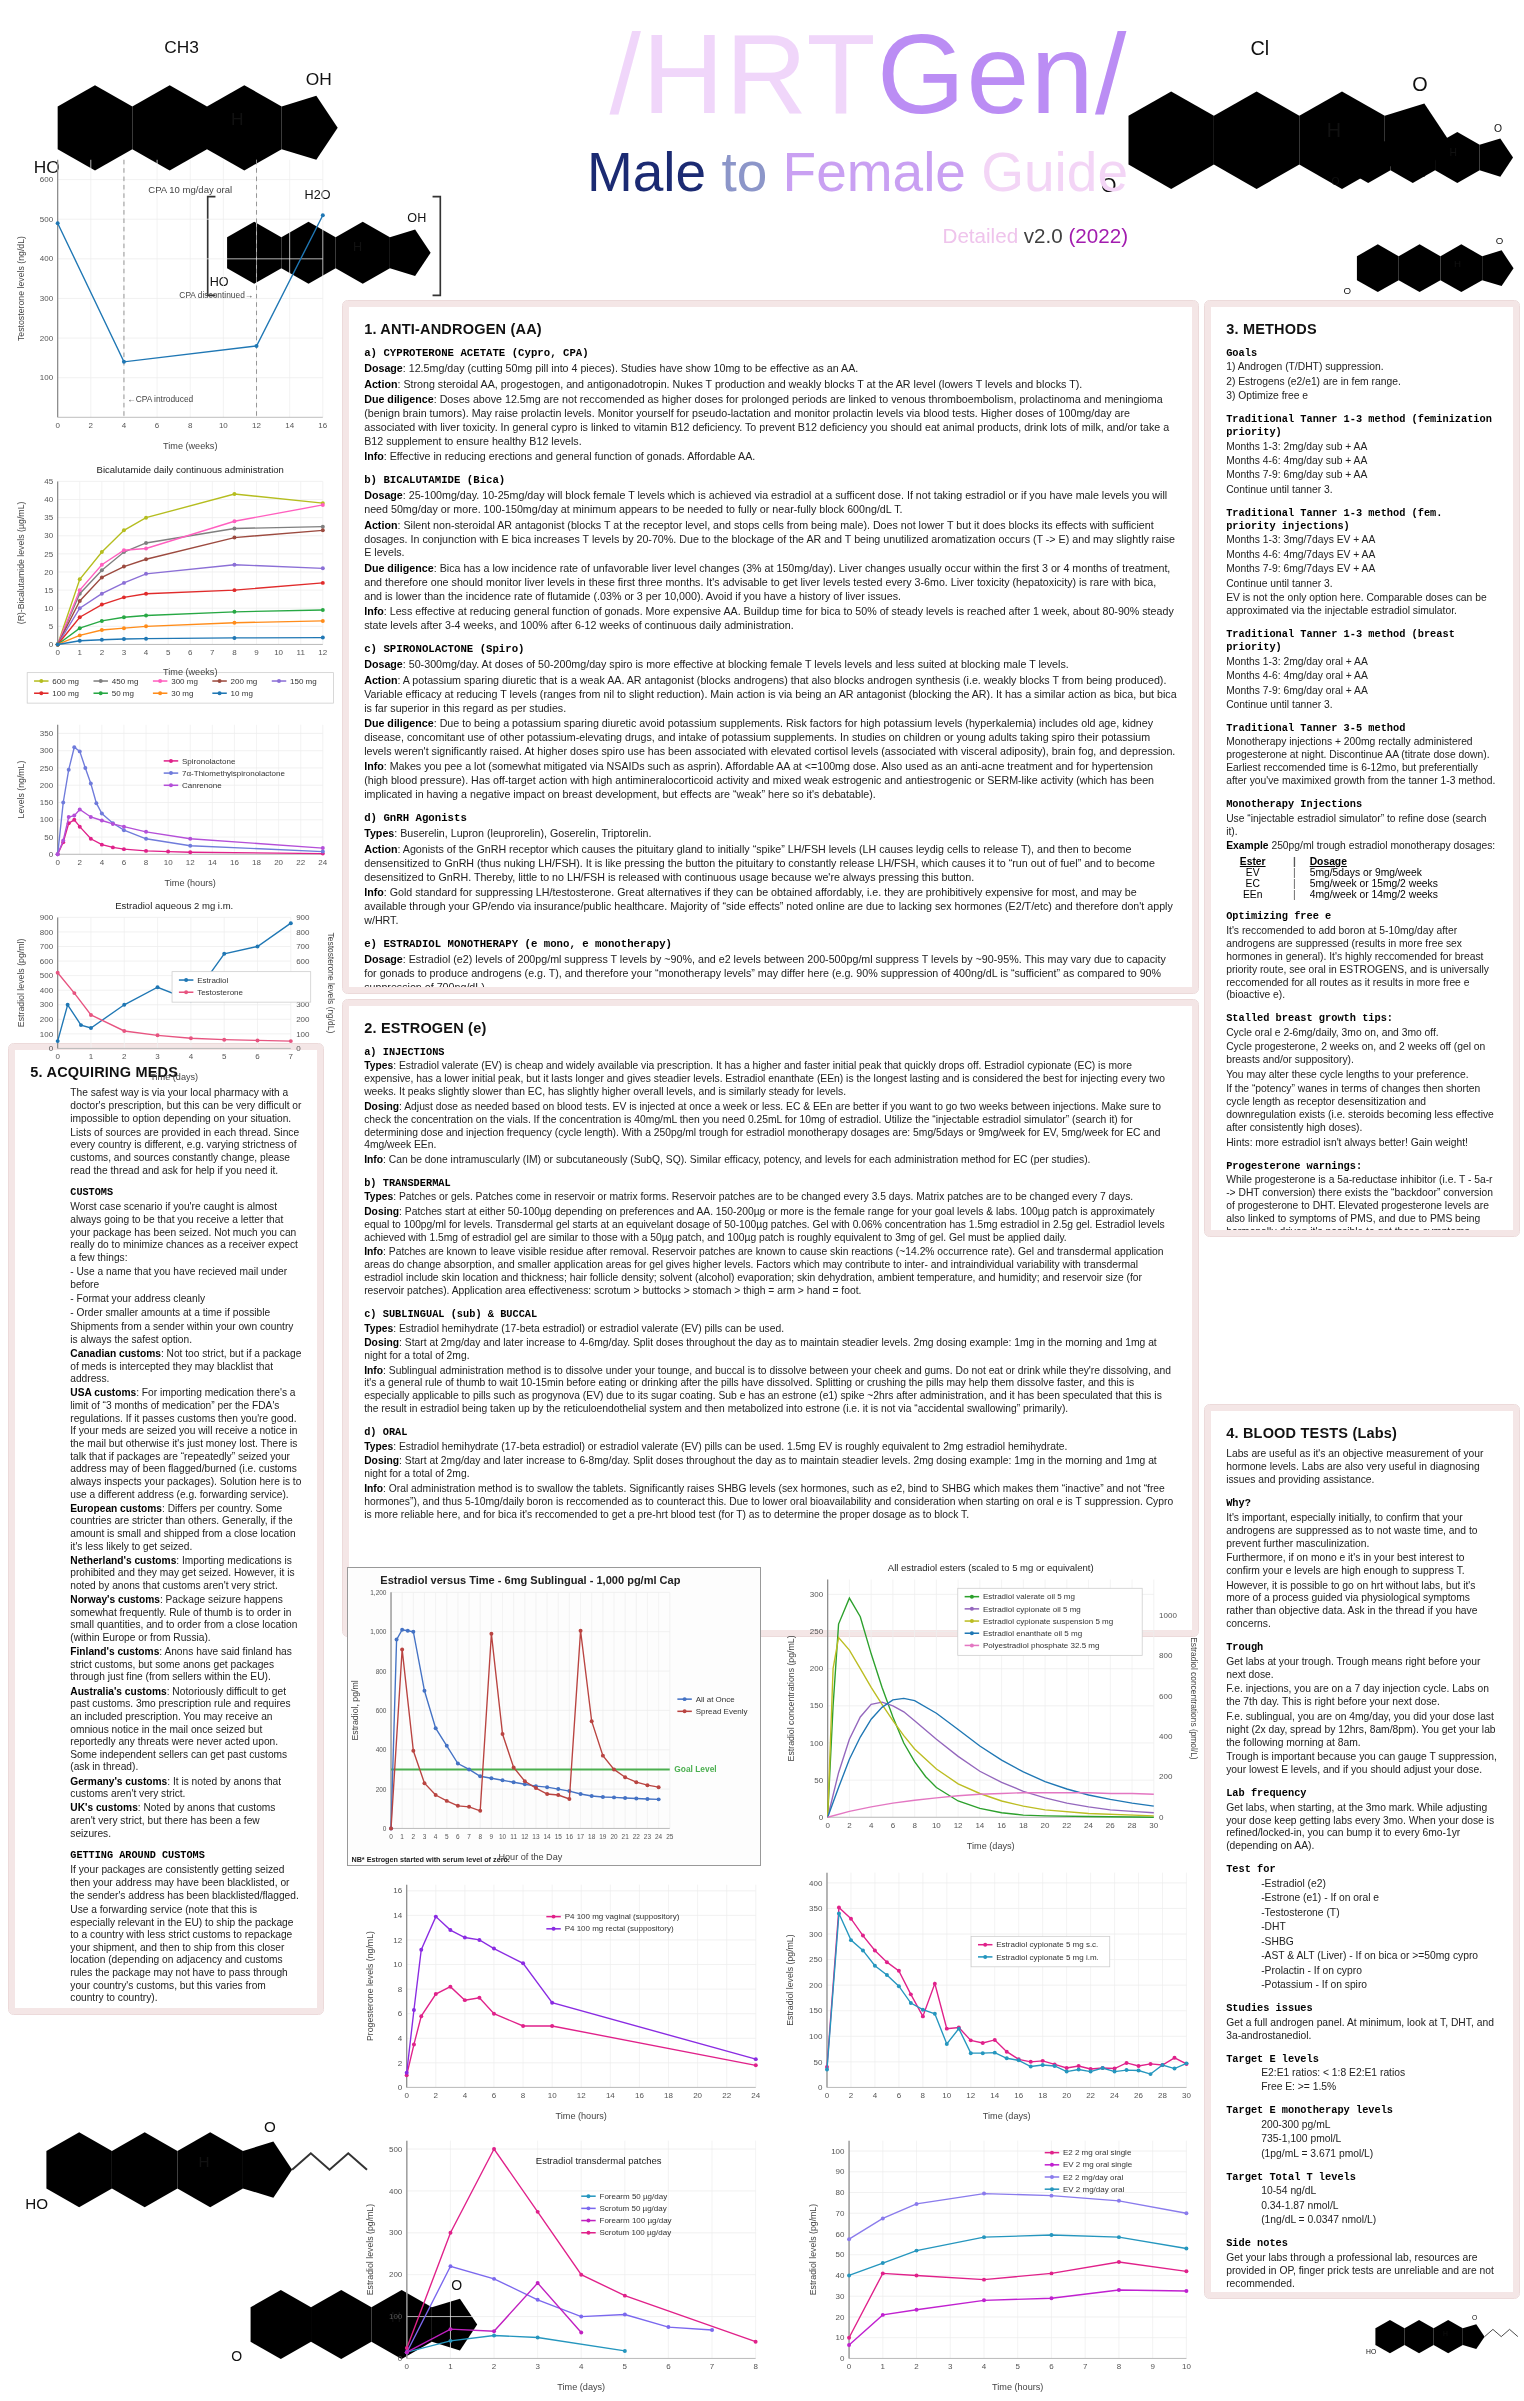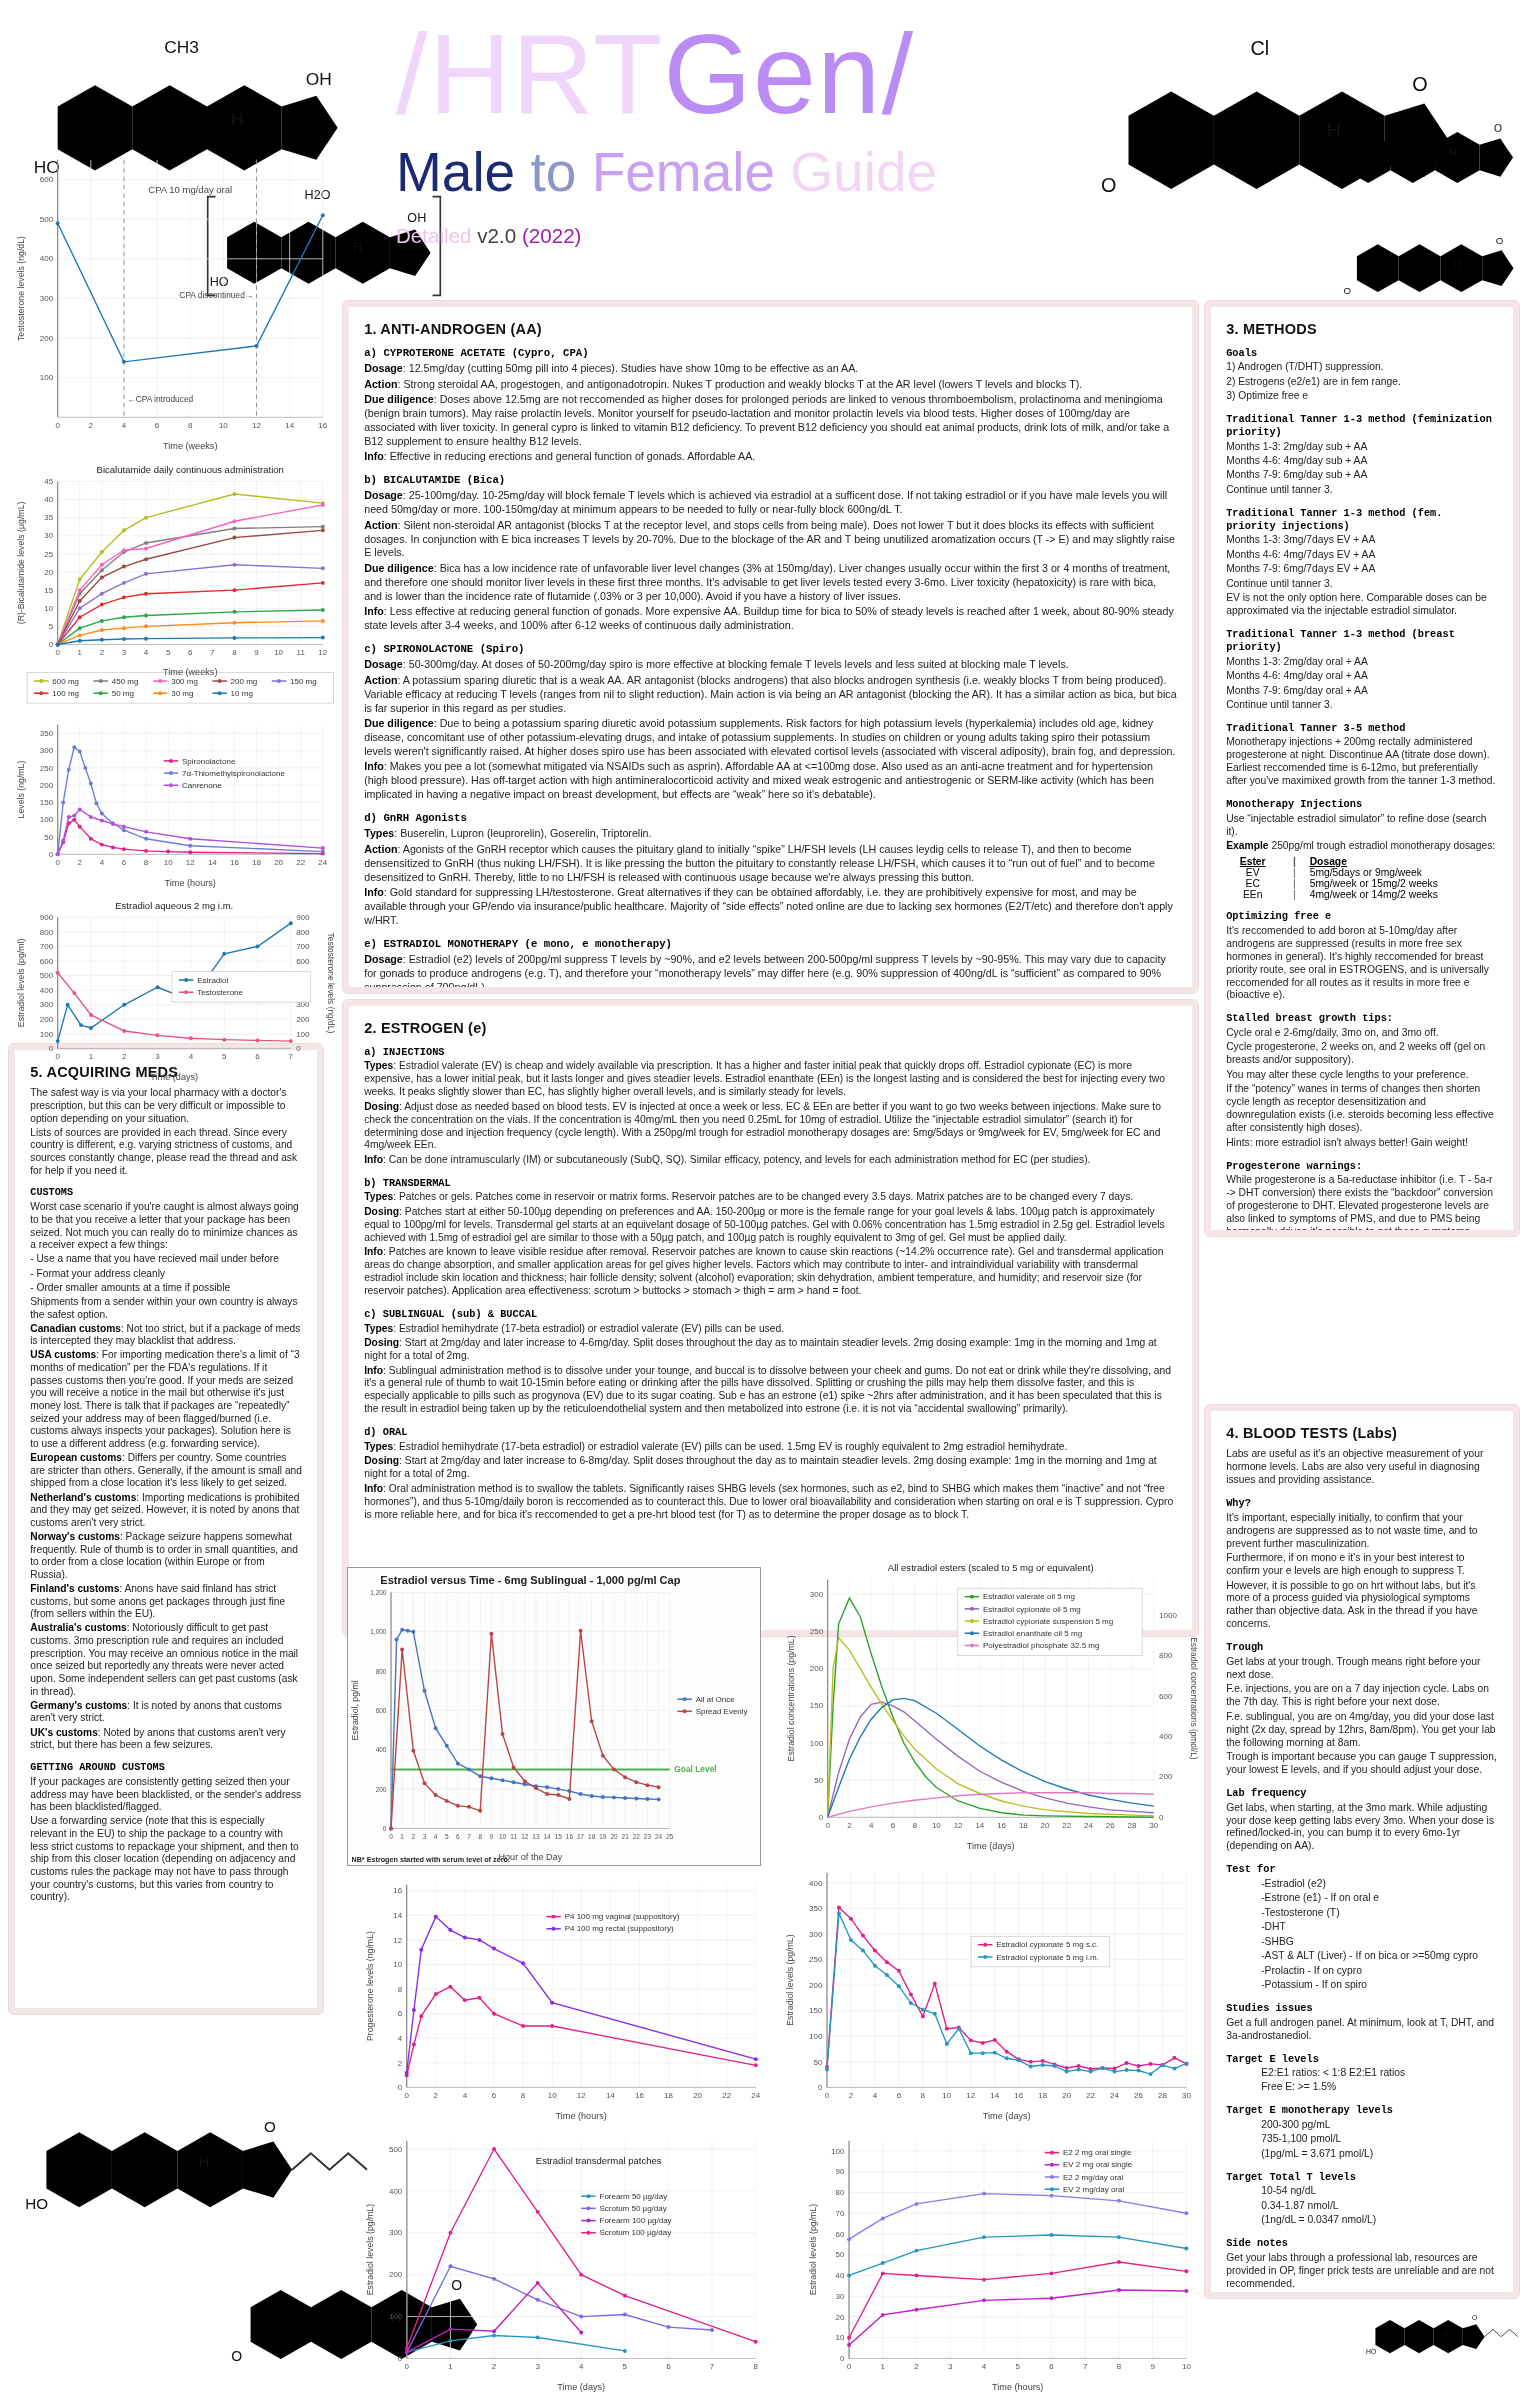--- a/index.html
+++ b/index.html
@@ -5,30 +5,30 @@
   html,body{margin:0;padding:0;background:#fff;font-family:"Liberation Sans",sans-serif;}
   .page{position:relative;width:1525px;height:2401px;background:#fff;overflow:hidden;}
   .panel{position:absolute;background:#fff;border:6.9px solid #f4e6e6;outline:0.8px solid #ecdada;border-radius:4.6px;padding:12.2px 15.2px;overflow:hidden;box-sizing:border-box;}
   .sec-title{font-weight:bold;font-size:14.5px;color:#111;margin:1.5px 0 7.6px 0;letter-spacing:0.2px;}
   .blk{margin:0 0 1.5px 0;color:#222;}
   .blk strong{color:#000;}
   .blk-h{font-weight:bold;color:#000;margin:10px 0 1.5px 0;font-family:Liberation Mono, monospace;}
   .ind{padding-left:35px;}
   .w .blk,.w .blk-h{font-size:10.7px;line-height:1.3;}
   .n .blk,.n .blk-h{font-size:10.3px;line-height:1.26;}
-  .n2 .blk,.n2 .blk-h{font-size:10.2px;line-height:1.24;}
+  .n2 .blk,.n2 .blk-h{font-size:10.2px;line-height:1.24;margin-left:40px;}
   .mini-table{font-size:10.3px;margin:3px 0;text-align:center;}
   .mini-table .tr{display:flex;}
   .mini-table .th{font-weight:bold;text-decoration:underline;}
   .mini-table .c1{width:53px;}
   .mini-table .sep{width:30.5px;color:#555;}
   .chart{position:absolute;}
   .chart svg{display:block;}
   .framed{border:0.8px solid #999;background:#fdfdfd;}
-  .titlebox{position:absolute;left:396px;top:15.2px;width:732px;text-align:left;}
+  .titlebox{position:absolute;left:396px;top:15.2px;width:732px;text-align:right;}
   .t-main{font-size:113px;line-height:1.05;letter-spacing:1.5px;}
   .t-sub{font-size:55px;margin-top:6.1px;}
   .t-ver{font-size:20.6px;margin-top:20px;}
   .struct{position:absolute;}
   .struct path,.struct polygon,.struct polyline,.struct line{fill:none;stroke:#333;stroke-width:1.7px;}
   .struct text{font-size:13px;fill:#111;font-family:"Liberation Sans",sans-serif;}
 </style>
 </head>
 <body>
 

